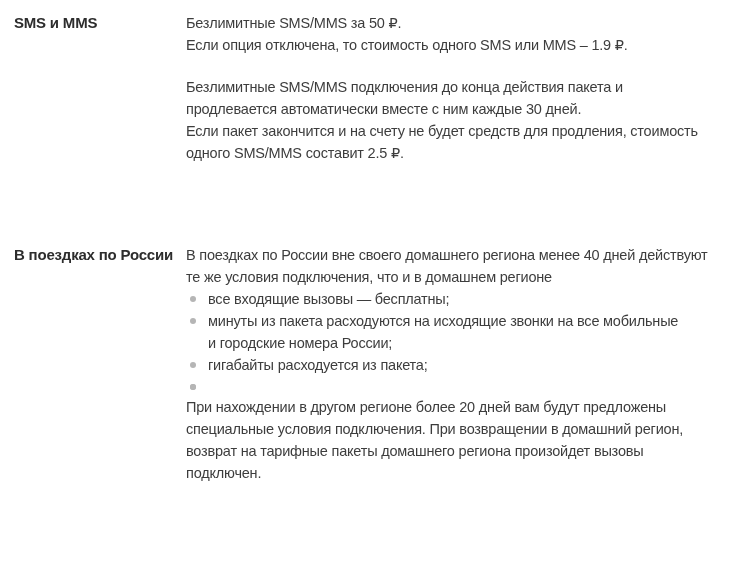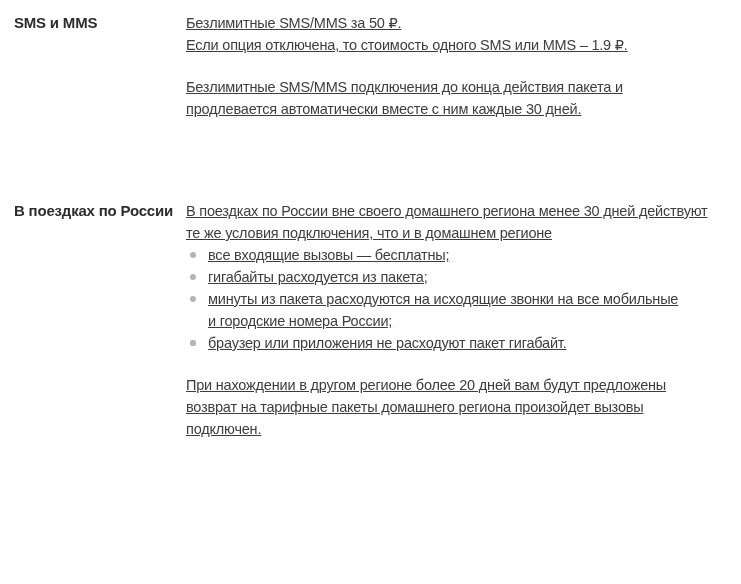--- a/index.html
+++ b/index.html
@@ -28,21 +28,21 @@
   }
   .section-label{
     margin:0;
     font-size:15px;
     font-weight:bold;
     line-height:22px;
     letter-spacing:-0.2px;
     color:var(--label);
     white-space:nowrap;
   }
-  .content-col{flex:1 1 auto;min-width:0;text-decoration:underline;}
+  .content-col{flex:1 1 auto;min-width:0;}
   .content-col > * + *{margin-top:20px;}
   .content-col > .para + .bullet-list{margin-top:0;}
   .tline{white-space:nowrap;}
   .bullet-item{position:relative;padding-left:22px;}
   .dot{
     position:absolute;left:4px;top:8px;
     width:6px;height:6px;border-radius:50%;
     background:var(--bullet);
   }
 </style>
@@ -56,66 +56,68 @@
       <h3 class="section-label">SMS и MMS</h3>
     </div>
     <div class="content-col">
         <div class="para">
           <div class="tline">Безлимитные SMS/MMS за 50 ₽.</div>
           <div class="tline">Если опция отключена, то стоимость одного SMS или MMS – 1.9 ₽.</div>
         </div>
         <div class="para">
           <div class="tline">Безлимитные SMS/MMS подключения до конца действия пакета и</div>
           <div class="tline">продлевается автоматически вместе с ним каждые 30 дней.</div>
+          <div class="tline">Если пакет закончится и на счету не будет средств для продления, стоимость</div>
+          <div class="tline">одного SMS/MMS составит 2.5 ₽.</div>
         </div>
       </div>
   </section>
 
   <section class="section">
     <div class="label-col">
       <h3 class="section-label">В поездках по России</h3>
     </div>
     <div class="content-col">
         <div class="para">
-          <div class="tline">В поездках по России вне своего домашнего региона менее 30 дней действуют</div>
+          <div class="tline">В поездках по России вне своего домашнего региона менее 40 дней действуют</div>
           <div class="tline">те же условия подключения, что и в домашнем регионе</div>
         </div>
         <div class="bullet-list">
           <div class="bullet-item">
             <span class="dot"></span>
             <div class="blines">
               <div class="tline">все входящие вызовы — бесплатны;</div>
             </div>
           </div>
           <div class="bullet-item">
             <span class="dot"></span>
             <div class="blines">
-              <div class="tline">гигабайты расходуется из пакета;</div>
+              <div class="tline">минуты из пакета расходуются на исходящие звонки на все мобильные</div>
+              <div class="tline">и городские номера России;</div>
             </div>
           </div>
           <div class="bullet-item">
             <span class="dot"></span>
             <div class="blines">
-              <div class="tline">минуты из пакета расходуются на исходящие звонки на все мобильные</div>
-              <div class="tline">и городские номера России;</div>
+              <div class="tline">гигабайты расходуется из пакета;</div>
             </div>
           </div>
           <div class="bullet-item">
             <span class="dot"></span>
             <div class="blines">
             </div>
           </div>
           <div class="bullet-item">
             <span class="dot"></span>
             <div class="blines">
-              <div class="tline">браузер или приложения не расходуют пакет гигабайт.</div>
             </div>
           </div>
         </div>
         <div class="para">
           <div class="tline">При нахождении в другом регионе более 20 дней вам будут предложены</div>
+          <div class="tline">специальные условия подключения. При возвращении в домашний регион,</div>
           <div class="tline">возврат на тарифные пакеты домашнего региона произойдет вызовы</div>
           <div class="tline">подключен.</div>
         </div>
       </div>
   </section>
 
 </div>
 
 </body></html>

